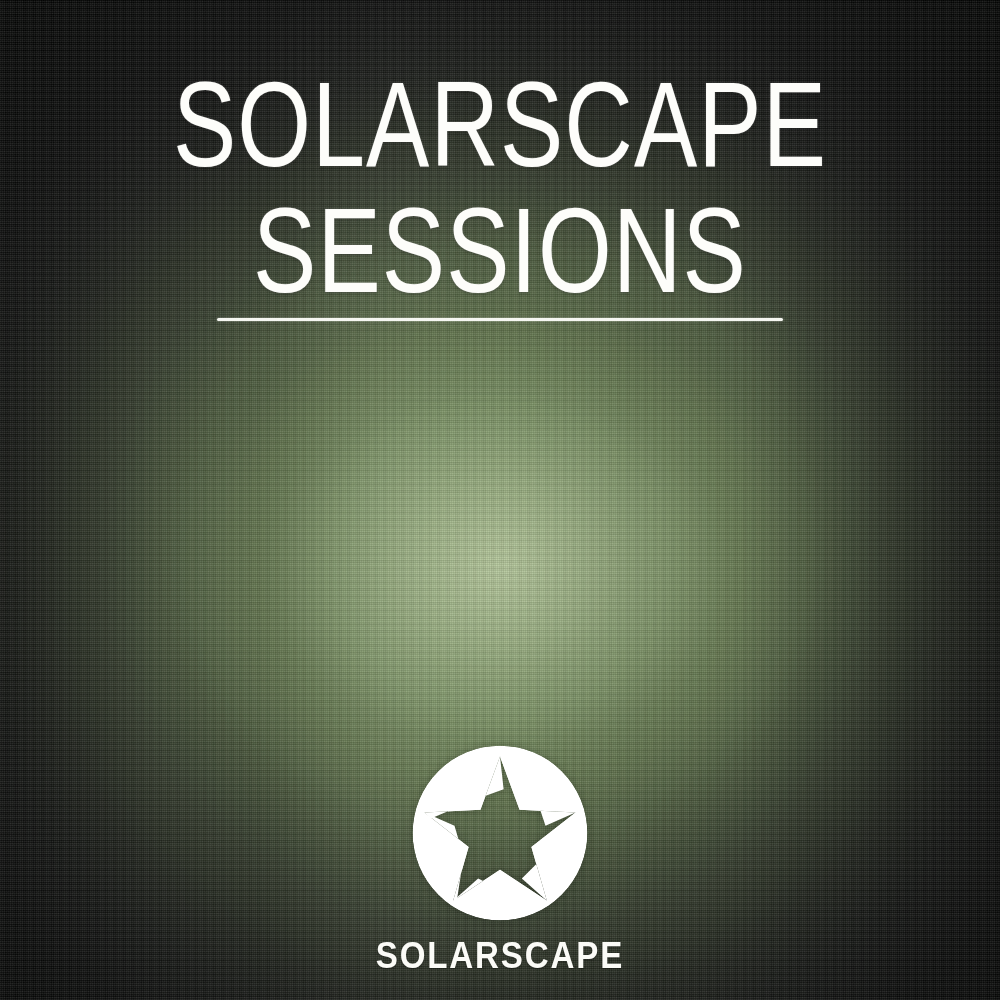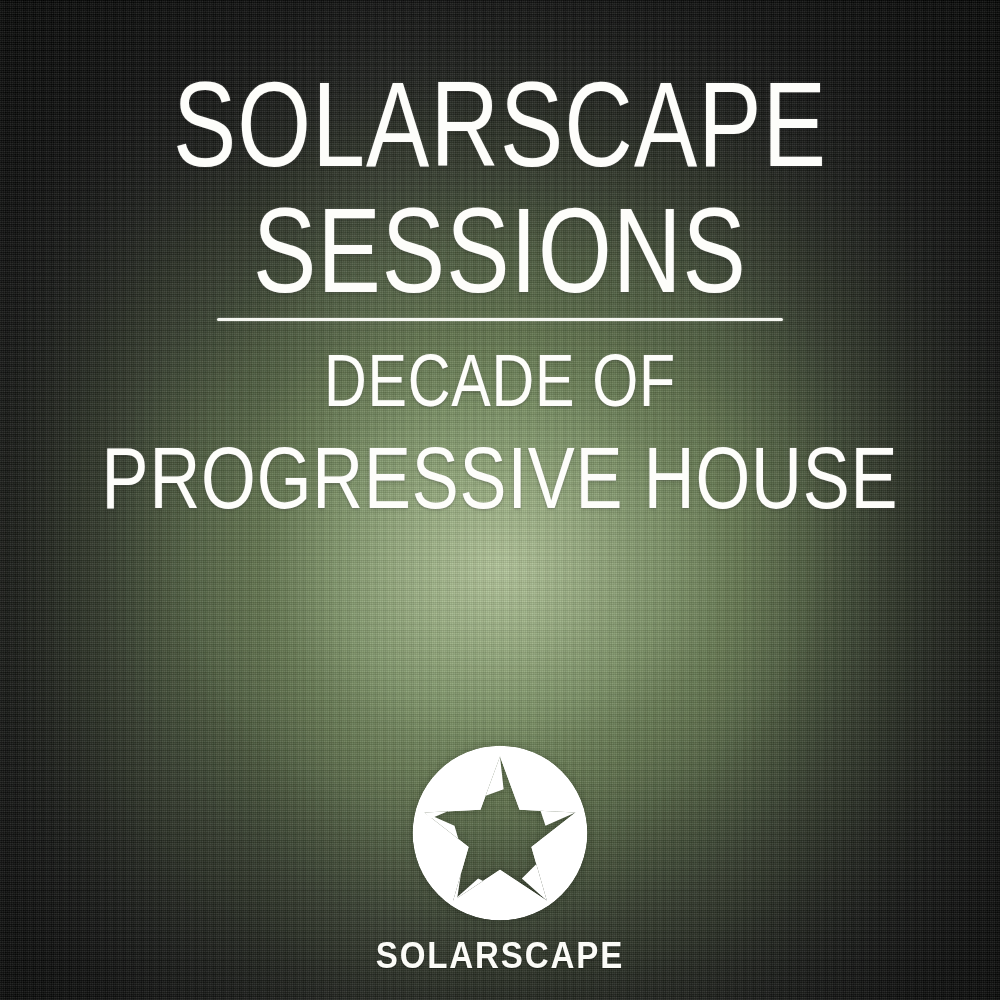--- a/index.html
+++ b/index.html
@@ -259,24 +259,20 @@
 
     <div class="title-block">
       <div class="title-line title-main">SOLARSCAPE</div>
       <div class="title-line title-main-2">SESSIONS</div>
     </div>
 
     <div class="divider-wrap">
       <div class="divider"></div>
     </div>
 
-    <div class="sub-block">
-      <div class="title-line sub-line-1">DECADE OF</div>
-      <div class="title-line sub-line-2">PROGRESSIVE HOUSE</div>
-    </div>
 
     <div class="logo-block">
       <svg class="logo-mark" viewBox="0 0 200 200">
         <defs>
           <mask id="starCut" maskUnits="userSpaceOnUse" x="0" y="0" width="200" height="200">
 
             <rect x="0" y="0" width="200" height="200" fill="#000"></rect>
             <circle cx="100" cy="100" r="96" fill="#fff"></circle>
 
             <polygon fill="#000" points="

